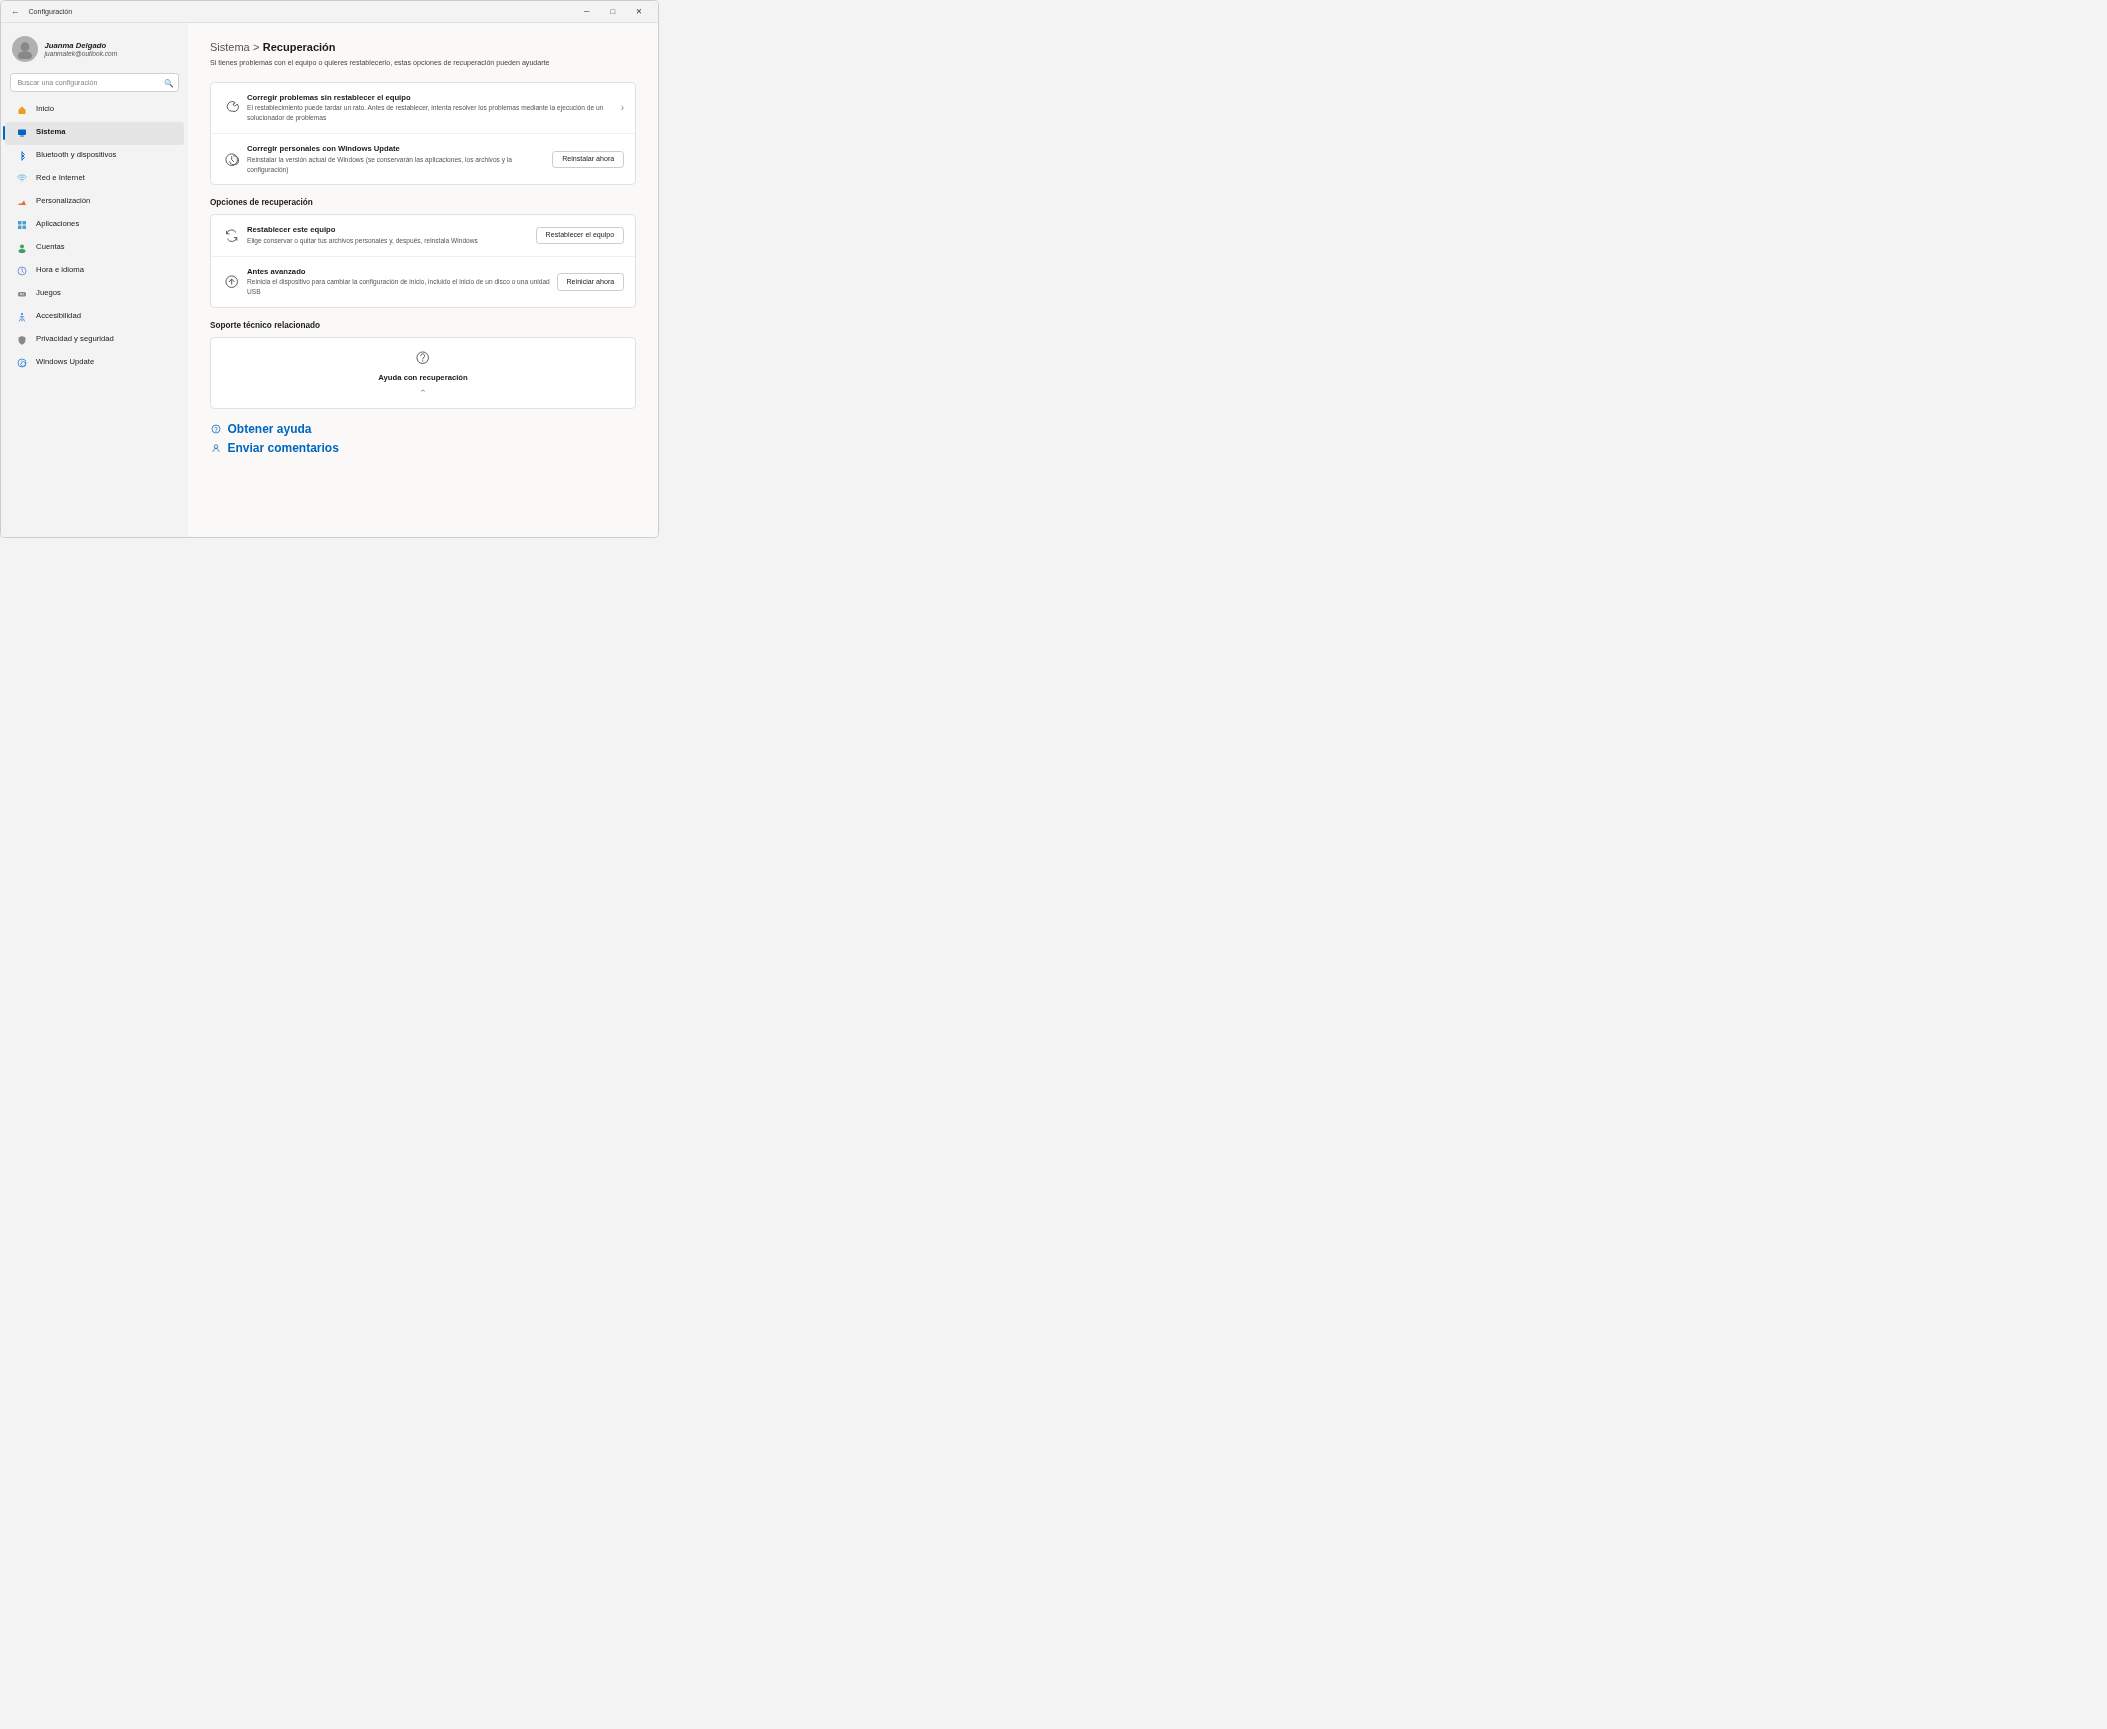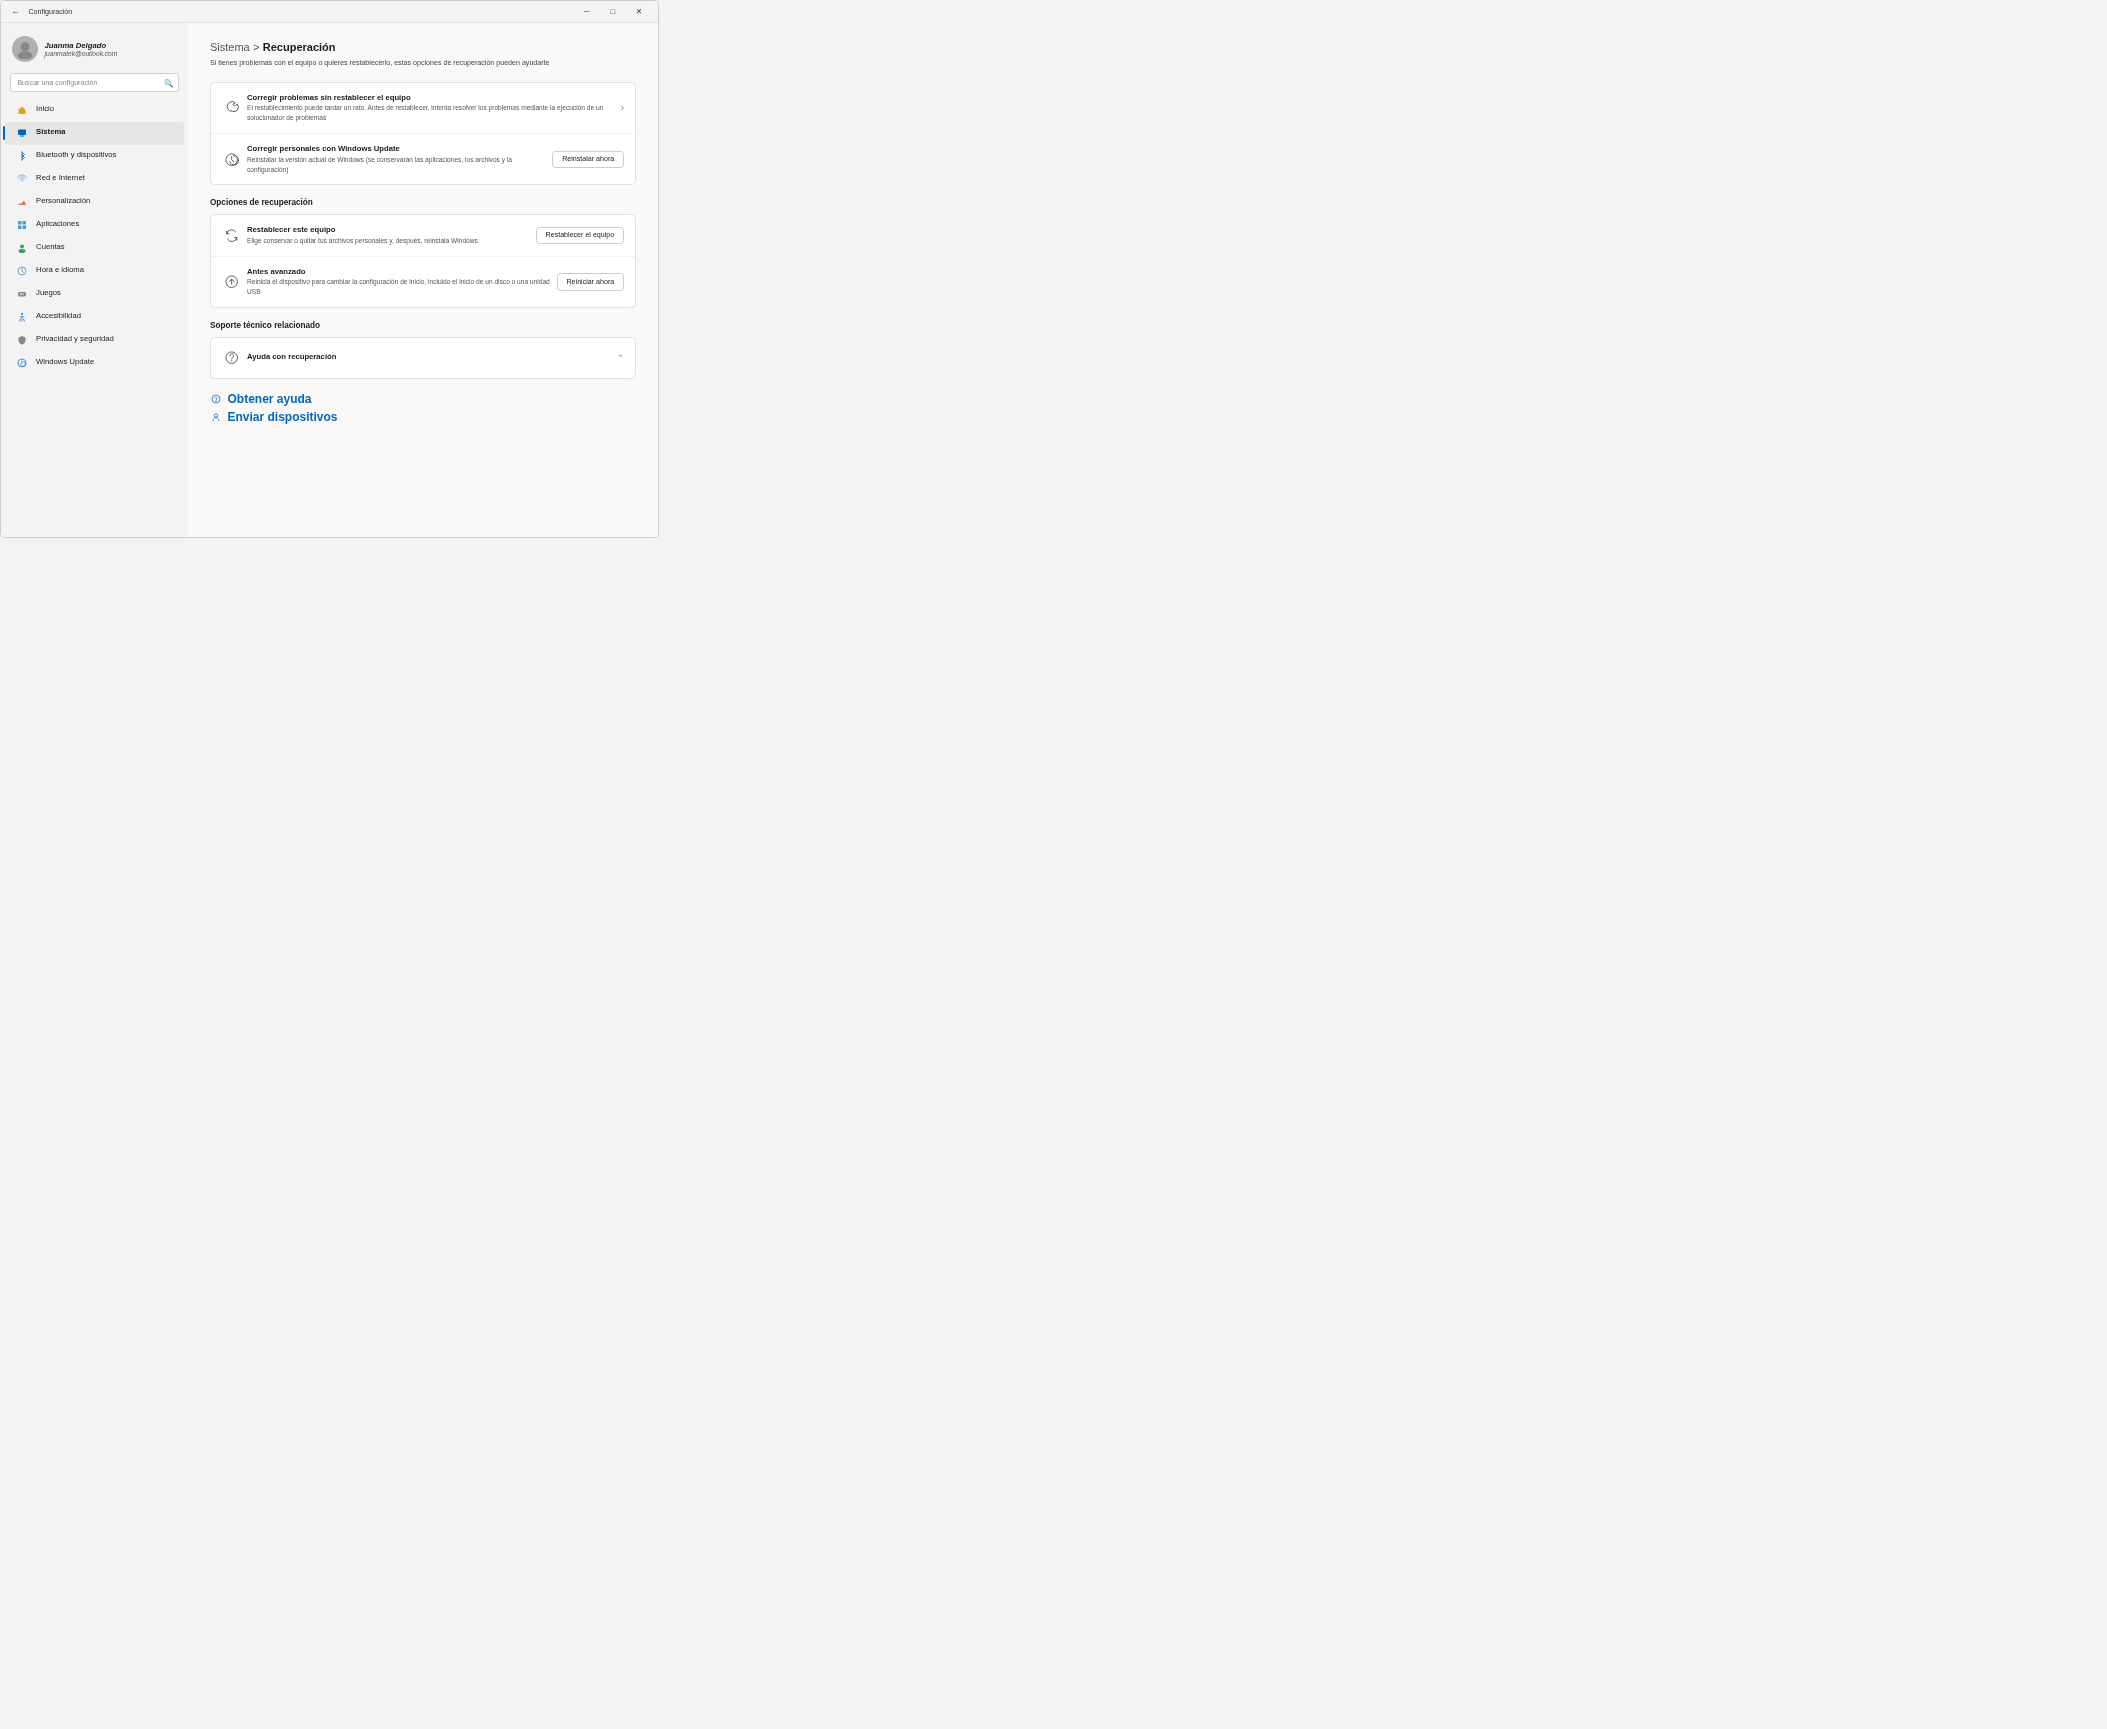--- a/index.html
+++ b/index.html
@@ -505,21 +505,21 @@
           </div>
           <div class="card-action">
             <button class="btn">Reiniciar ahora</button>
           </div>
         </div>
       </div>
 
       <div class="section-header">Soporte técnico relacionado</div>
       <div class="card-section">
 
-        <div class="card-item" style="cursor:pointer;">
+        <div class="card-item" style="cursor:pointer;flex-direction:column;">
           <div class="card-icon">
             <svg width="15.4" height="15.4" viewBox="0 0 24 24" fill="none">
                 <circle cx="12" cy="12" r="9" stroke="#555" stroke-width="1.5"></circle>
                 <path d="M9 9a3 3 0 115.2 2C13 12.5 12 13 12 14" stroke="#555" stroke-width="1.5" stroke-linecap="round"></path>
                 <circle cx="12" cy="17" r="1" fill="#555"></circle>
               </svg>
           </div>
           <div class="card-text">
             <div class="card-title">Ayuda con recuperación</div>
           </div>
@@ -541,19 +541,19 @@
           </div>
           <span>Obtener ayuda</span>
         </div>
         <div class="footer-link">
           <div class="footer-link-icon">
             <svg width="10" height="10" viewBox="0 0 20 20" fill="none">
                 <circle cx="10" cy="7" r="3.5" stroke="#0067c0" stroke-width="1.5"></circle>
                 <path d="M4 17c0-3.3 2.7-6 6-6s6 2.7 6 6" stroke="#0067c0" stroke-width="1.5" stroke-linecap="round"></path>
               </svg>
           </div>
-          <span>Enviar dispositivos</span>
+          <span>Enviar comentarios</span>
         </div>
       </div>
     </div>
   </div>
 </div>
 
 
 </body></html>

